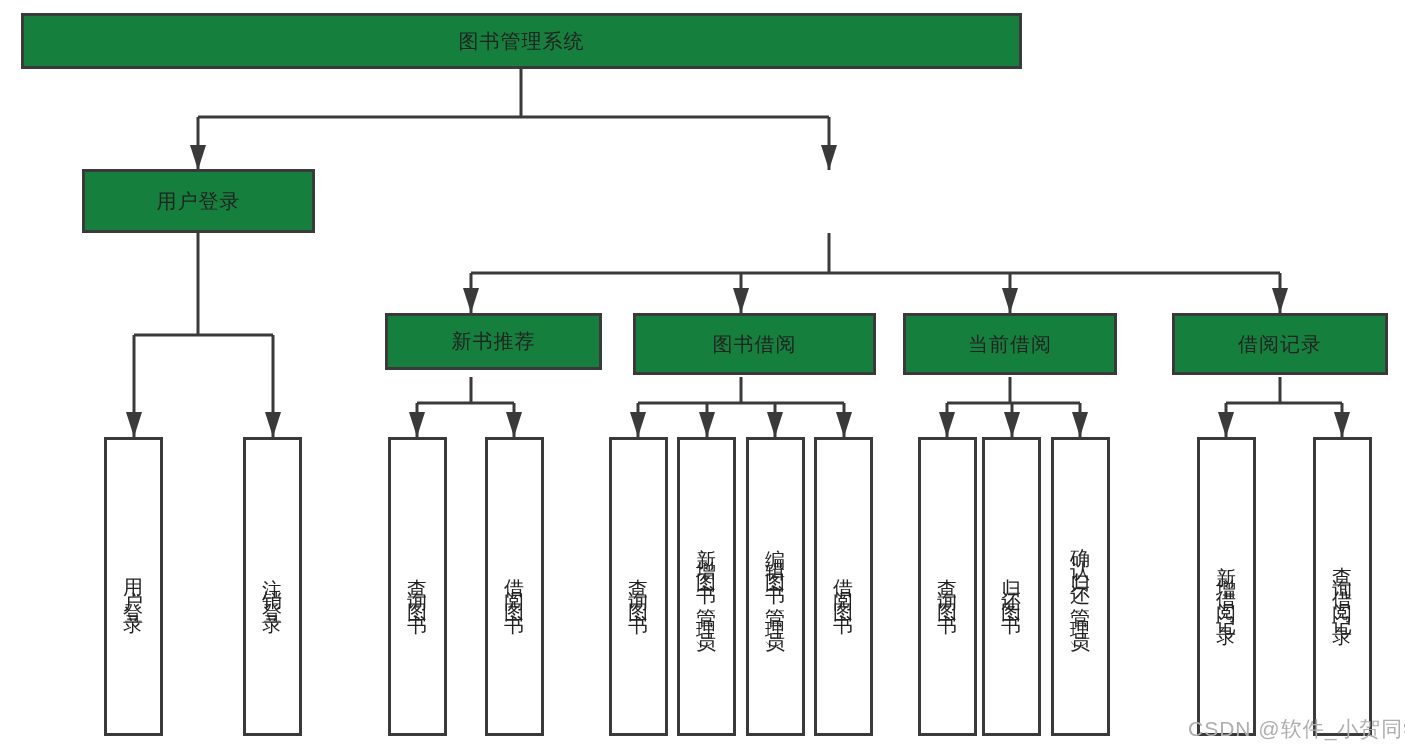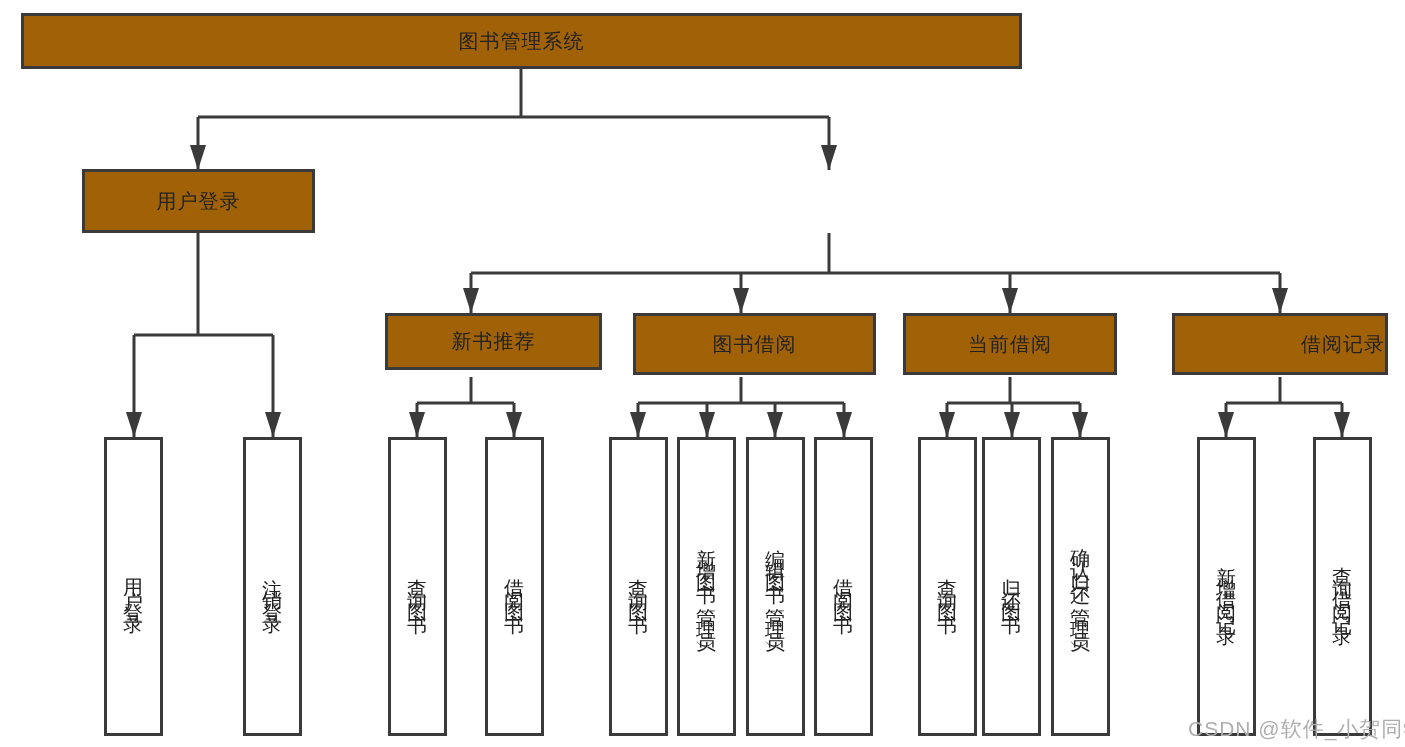--- a/index.html
+++ b/index.html
@@ -9,21 +9,21 @@
     background:#ffffff;
     font-family:"Liberation Sans", sans-serif;
     color:#222222;
     overflow:hidden;
   }
   #wires{position:absolute;left:0;top:0;width:1405px;height:747px;}
   .hbox{
     position:absolute;
     box-sizing:border-box;
     border:3px solid #3a3a3a;
-    background:#a16207;
+    background:#15803d;
     display:flex;align-items:center;justify-content:center;
     font-size:20px;
     letter-spacing:1px;
     white-space:nowrap;
   }
   .vbox{
     position:absolute;
     box-sizing:border-box;
     border:3px solid #3a3a3a;
     background:#ffffff;
@@ -112,21 +112,21 @@
 
   <div class="hbox" style="left:385px;top:313px;width:217px;height:57px;">
     <span>新书推荐</span>
   </div>
   <div class="hbox" style="left:633px;top:313px;width:243px;height:62px;">
     <span>图书借阅</span>
   </div>
   <div class="hbox" style="left:903px;top:313px;width:214px;height:62px;text-align:right;">
     <span>当前借阅</span>
   </div>
-  <div class="hbox" style="left:1172px;top:313px;width:216px;height:62px;justify-content:flex-end;">
+  <div class="hbox" style="left:1172px;top:313px;width:216px;height:62px;">
     <span>借阅记录</span>
   </div>
 
   <div class="vbox" style="left:104px;">
     <span>用户登录</span>
   </div>
   <div class="vbox" style="left:243px;">
     <span>注销登录</span>
   </div>
   <div class="vbox" style="left:388px;">

